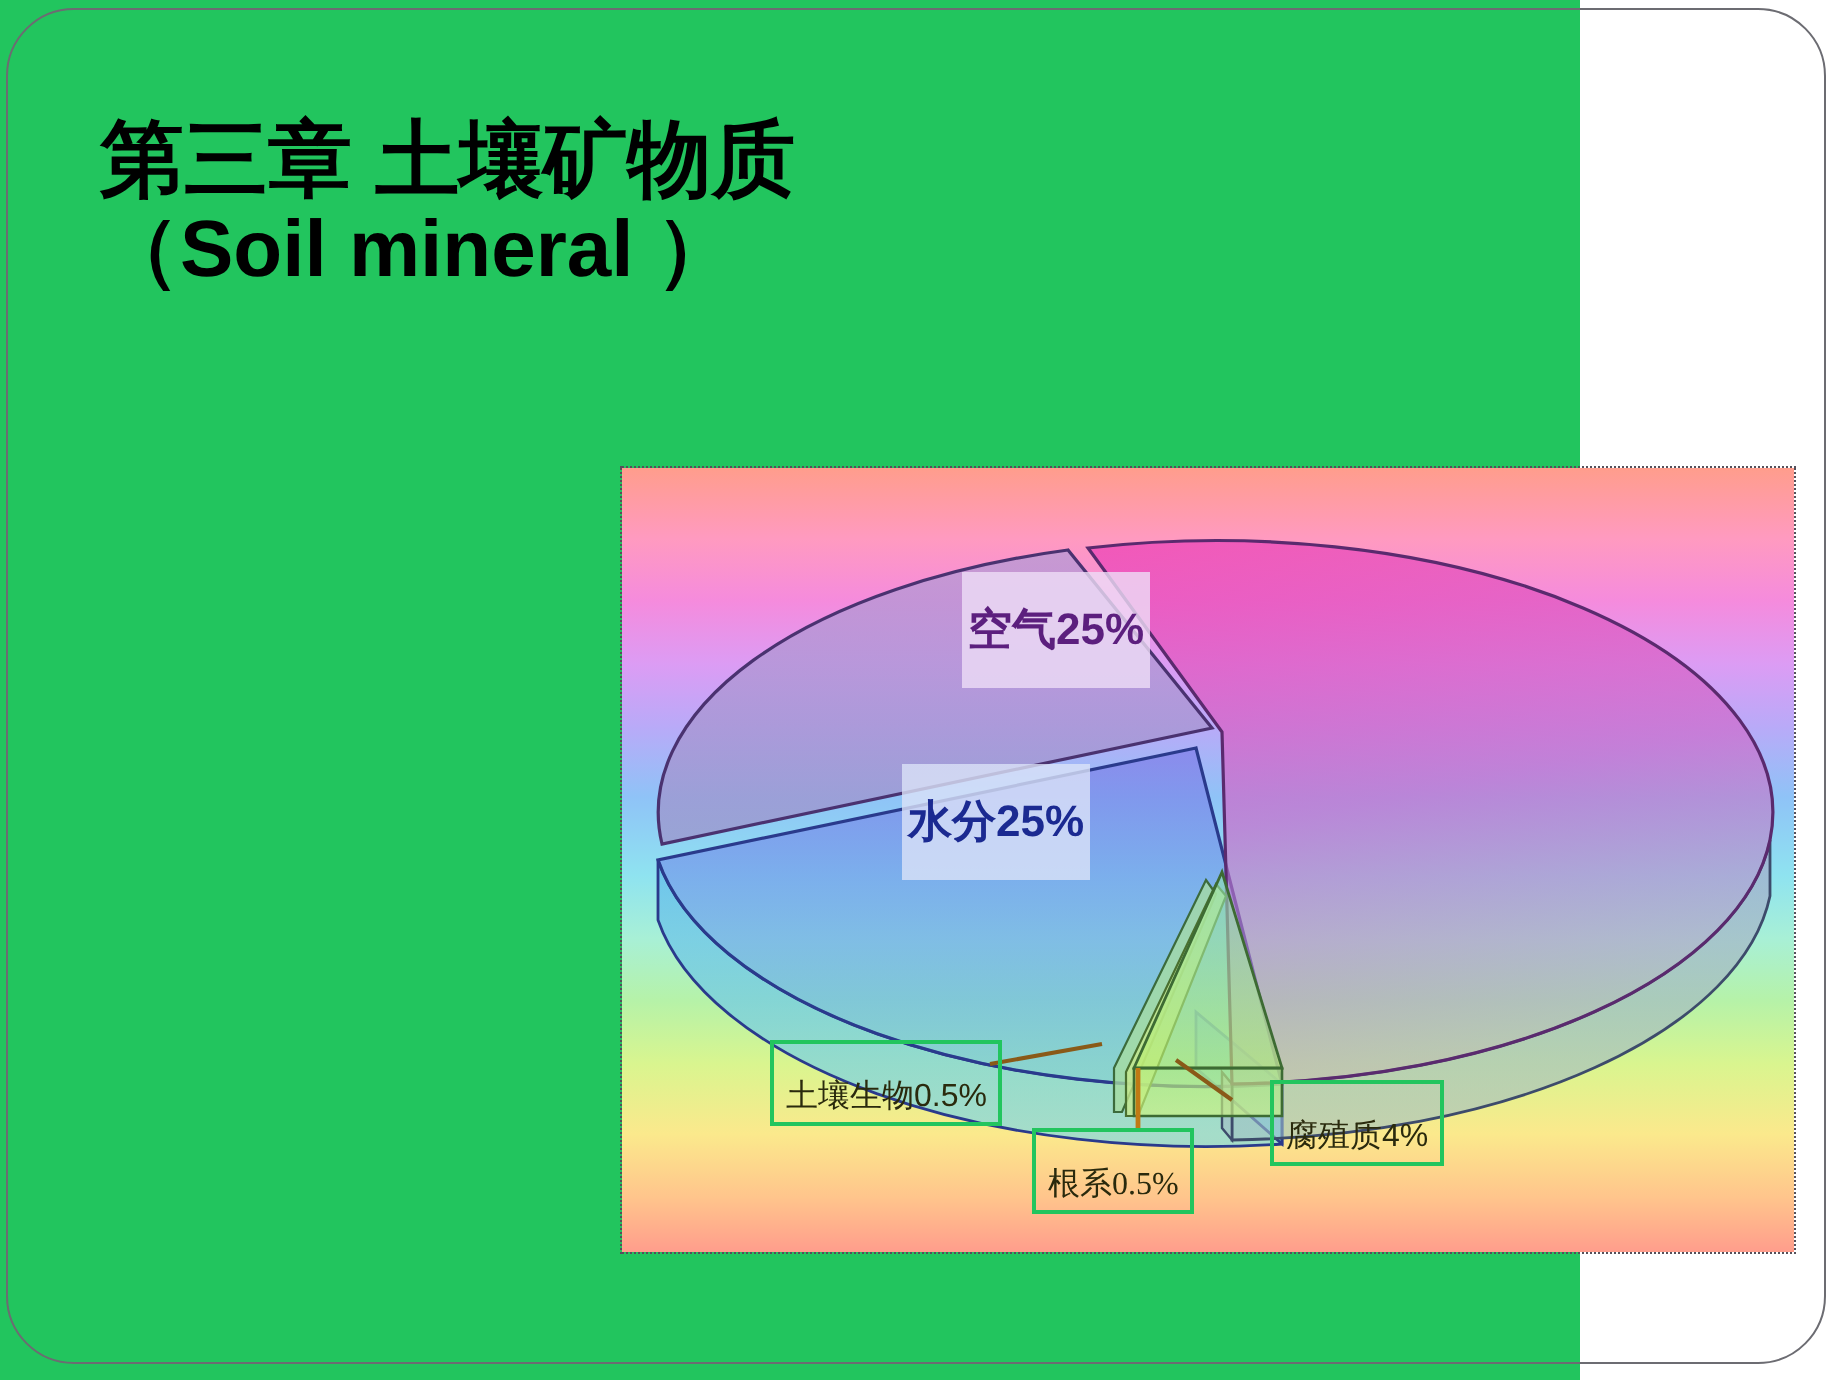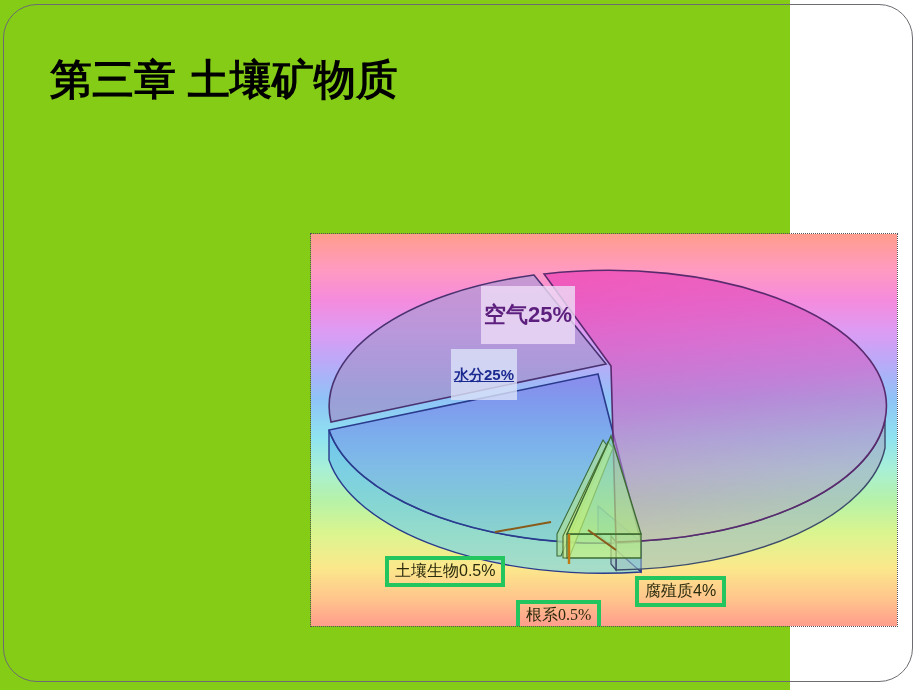--- a/index.html
+++ b/index.html
@@ -11,21 +11,21 @@
     width: 920px;
     height: 690px;
     font-family: "Liberation Sans", "DejaVu Sans", sans-serif;
     overflow: hidden;
   }
 
   #slide {
     position: relative;
     width: 790px;
     height: 690px;
-    background: #84cc16;
+    background: #22c55e;
     box-sizing: border-box;
   }
 
   
   #slide-frame {
     position: absolute;
     left: 3px;
     top: 4px;
     width: 910px;
     height: 678px;
@@ -99,25 +99,24 @@
     line-height: 1;
     padding: 18px 3px;
   }
   #label-air {
     left: 170px;  top: 52px;
     font-size: 22px;
     color: #5c1f7e;
     background: rgba(238, 221, 246, 0.80);
   }
   #label-water {
-    left: 140px; top: 115px;
-    font-size: 15px;
+    left: 140px; top: 148px;
+    font-size: 22px;
     color: #1b2a91;
     background: rgba(219, 226, 247, 0.80);
-    text-decoration: underline;
   }
   #label-mineral {
     left: 380px; top: 117px;
     font-size: 22px;
     color: #221c6e;
     background: rgba(216, 223, 248, 0.80);
   }
   #label-organic {
     left: 336px; top: 240px;
     font-size: 20px;
@@ -125,38 +124,38 @@
     background: transparent;
   }
 
   
   .callout-box {
     position: absolute;
     white-space: nowrap;
     font-size: 16px;
     color: #2a2a0d;
     background: transparent;
-    border: 4px solid #22c55e;
-    padding: 3px 6px 4px 6px;
+    border: 2px solid #22c55e;
+    padding: 19px 6px 4px 6px;
     line-height: 1;
-    margin-top: 36px;
   }
   #callout-biology { left: 74px;  top: 286px; }
   #callout-roots   { left: 205px; top: 330px; font-family: Liberation Serif, serif; }
   #callout-humus   { left: 324px; top: 306px; }
 </style>
 </head>
 <body>
 
 <div id="slide">
 
   <div id="slide-frame"></div>
 
   <div id="title-block">
     <div class="title-line" id="title-line-1">第三章  土壤矿物质</div>
+    <div class="title-line" id="title-line-2">（Soil mineral ）</div>
   </div>
 
   <div id="chart-figure">
 
     <div id="chart-backdrop"></div>
 
     <svg id="chart-svg" width="588" height="394" viewBox="0 0 588 394">
       <defs>
 
         <linearGradient id="gAirTop" x1="0" y1="0" x2="0" y2="1">

